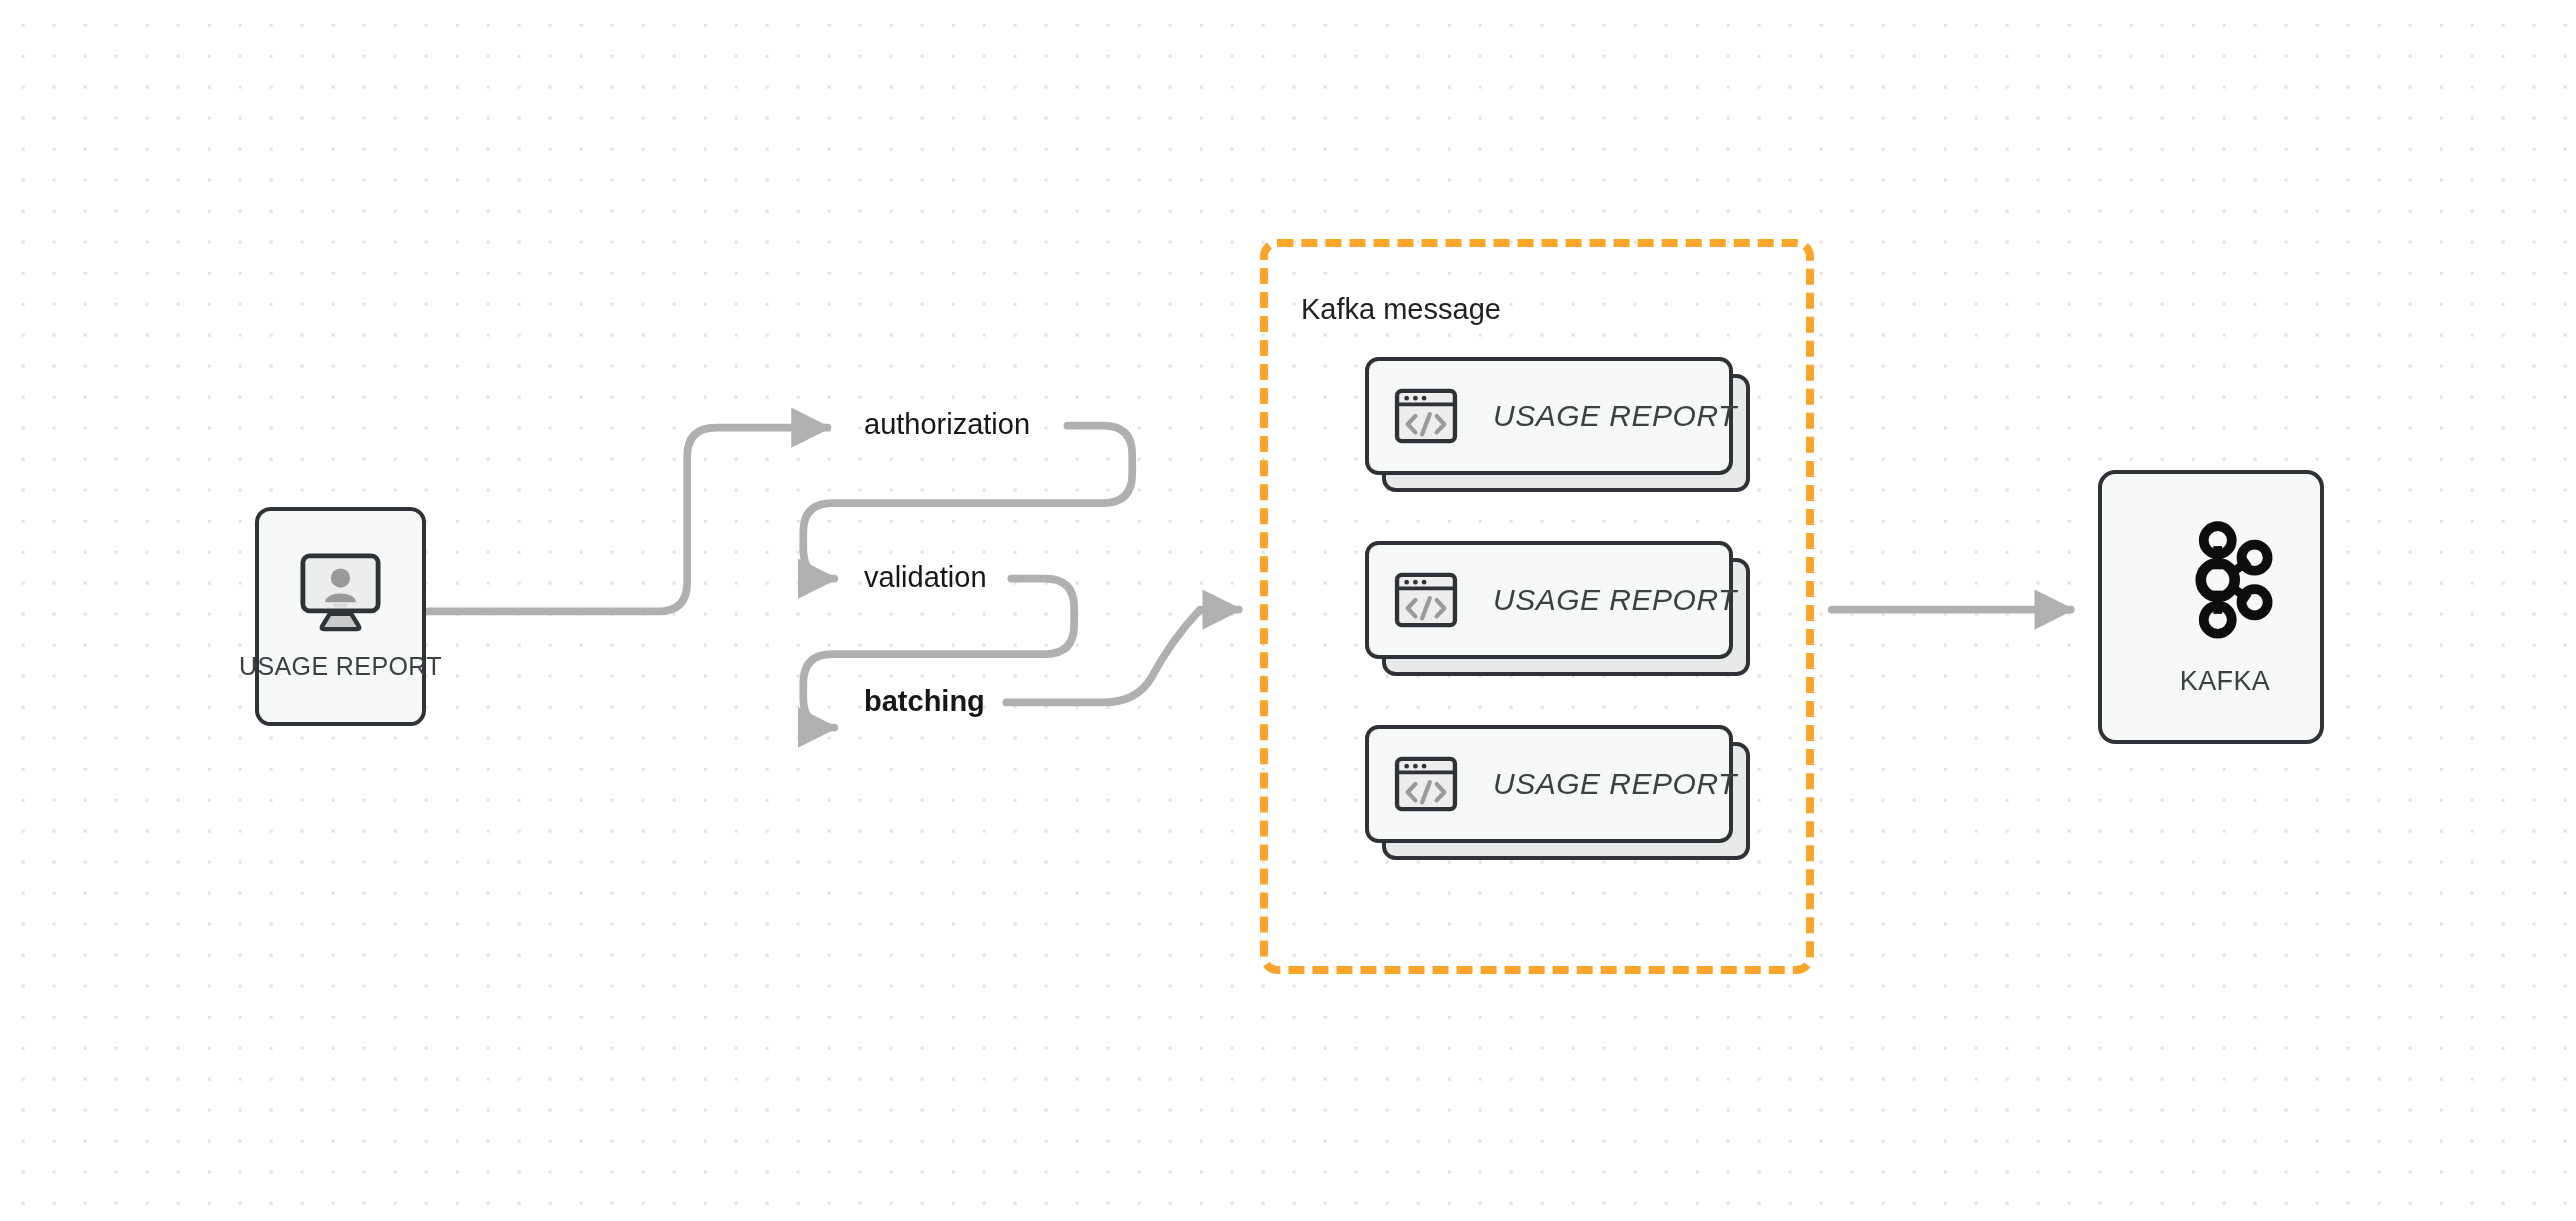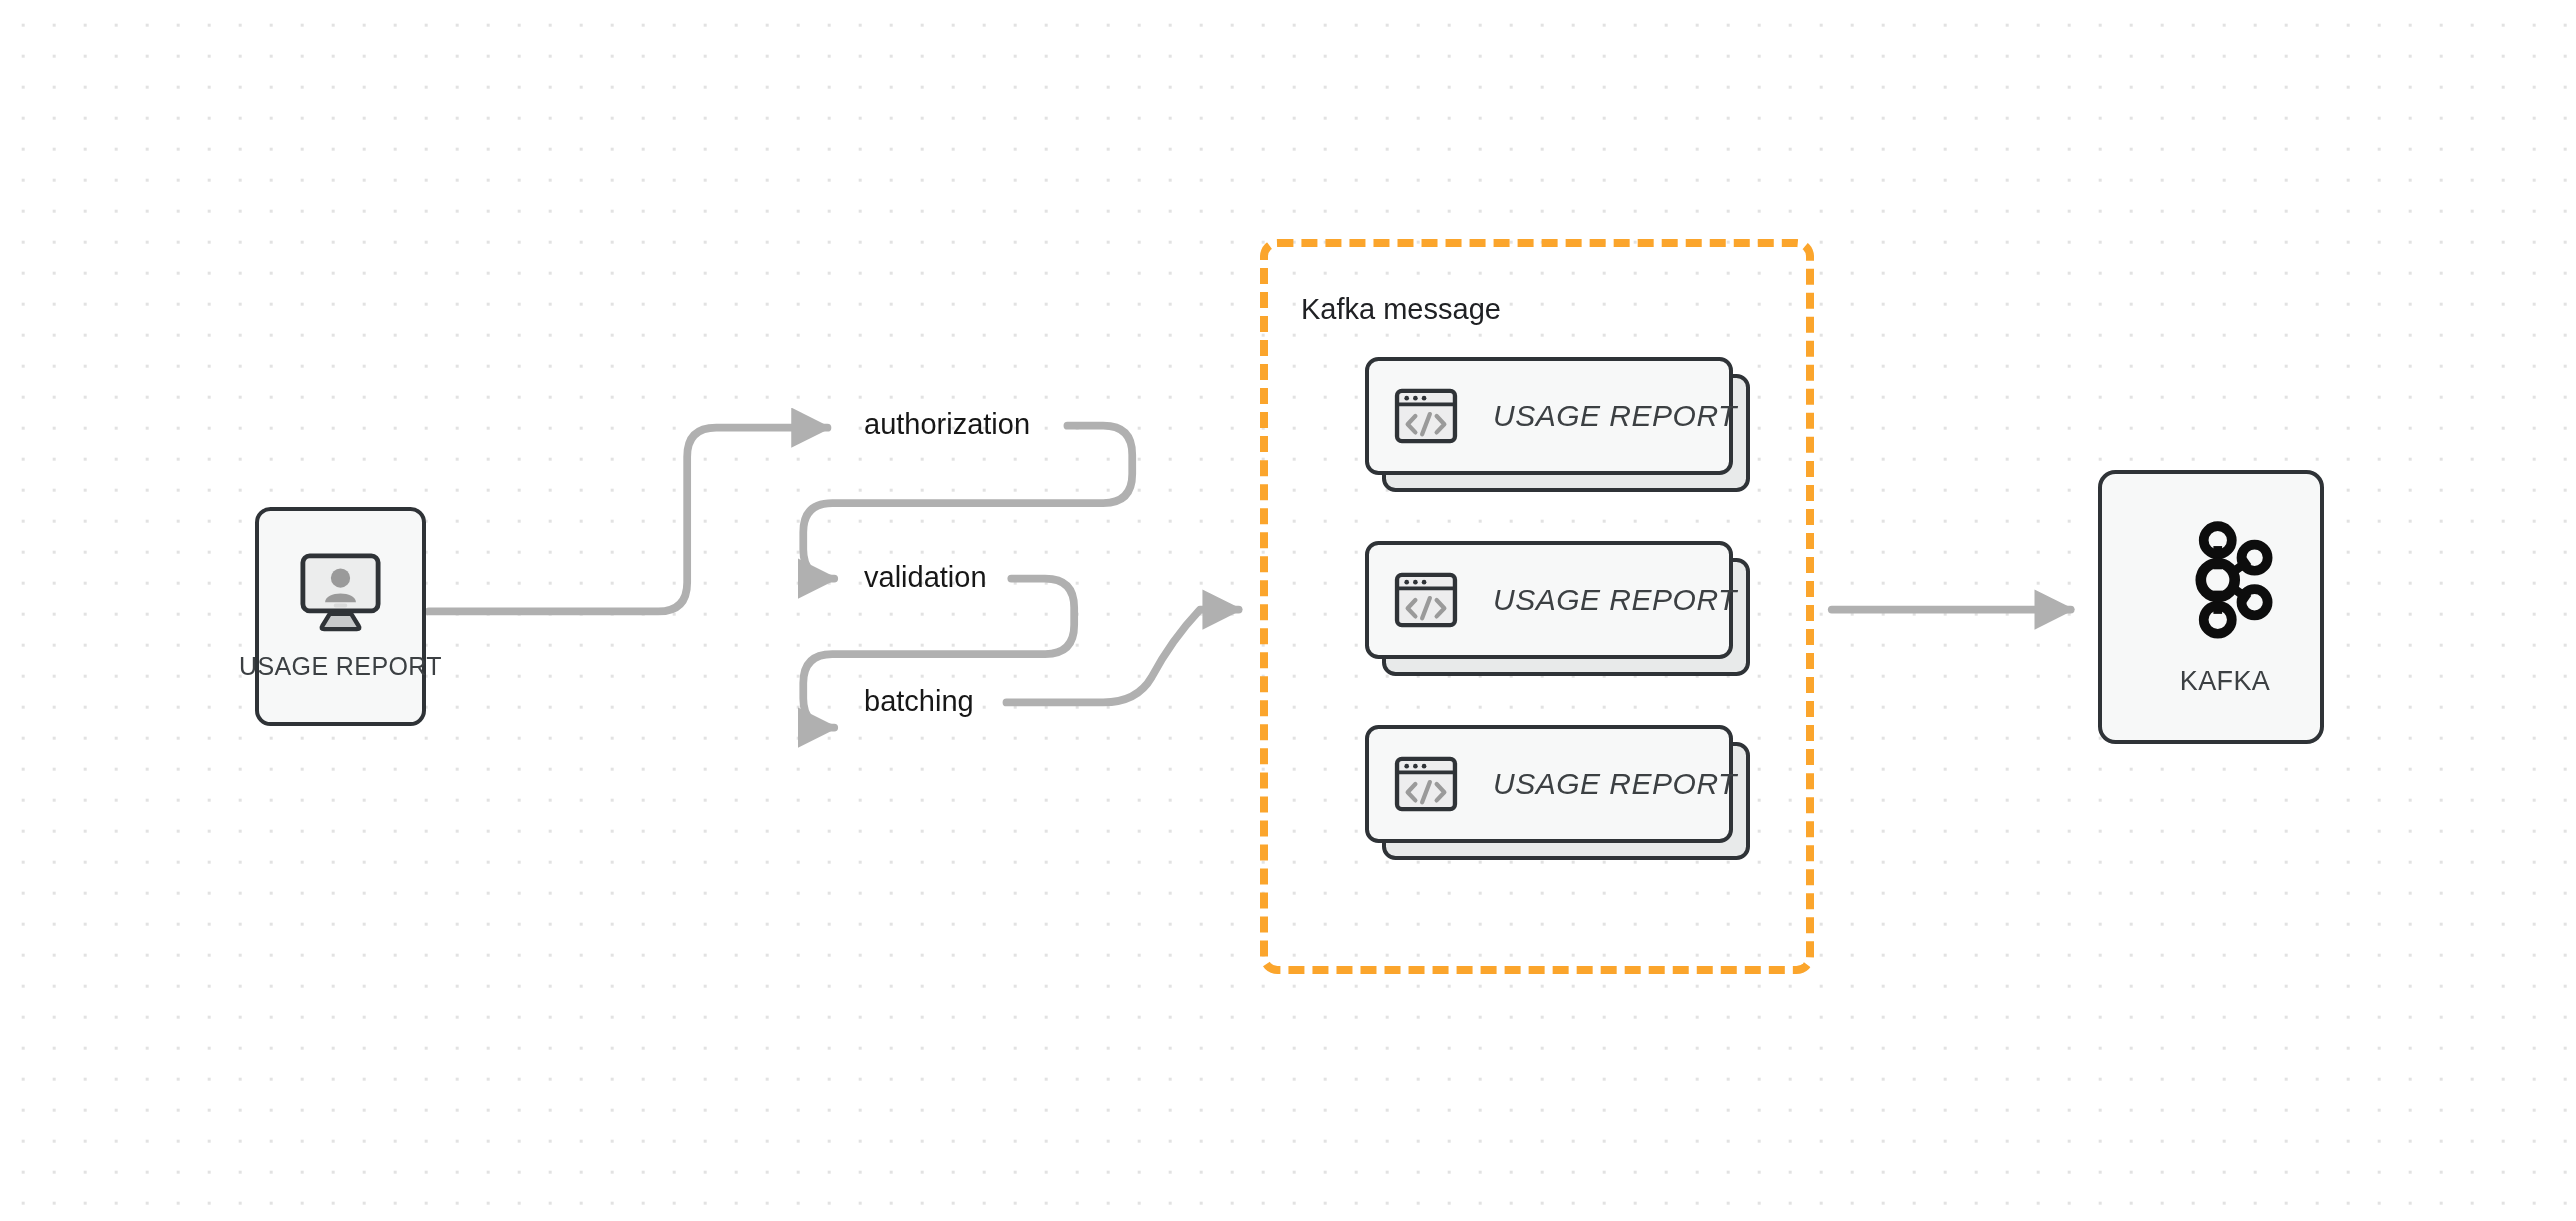--- a/index.html
+++ b/index.html
@@ -138,21 +138,21 @@
 
   
   .step-label {
     position: absolute;
     font-size: 29px;
     color: #171717;
     white-space: nowrap;
   }
   #step-label-0 { left: 864px; top: 408px; }
   #step-label-1 { left: 864px; top: 561px; text-align: right; }
-  #step-label-2 { left: 864px; top: 685px; }
+  #step-label-2 { left: 864px; top: 685px; font-weight: bold; }
 </style>
 </head>
 <body>
 
 <div id="canvas">
 
   <svg class="edges" viewBox="0 0 2662 1262" width="2576" height="1221" xmlns="http://www.w3.org/2000/svg">
     <defs>
       <marker id="arrowhead" viewBox="0 0 10 10" refX="9" refY="5" markerWidth="5.2" markerHeight="5.2" orient="auto-start-reverse">
         <path d="M 0 0 L 10 5 L 0 10 z" fill="#b0b0b0"></path>

